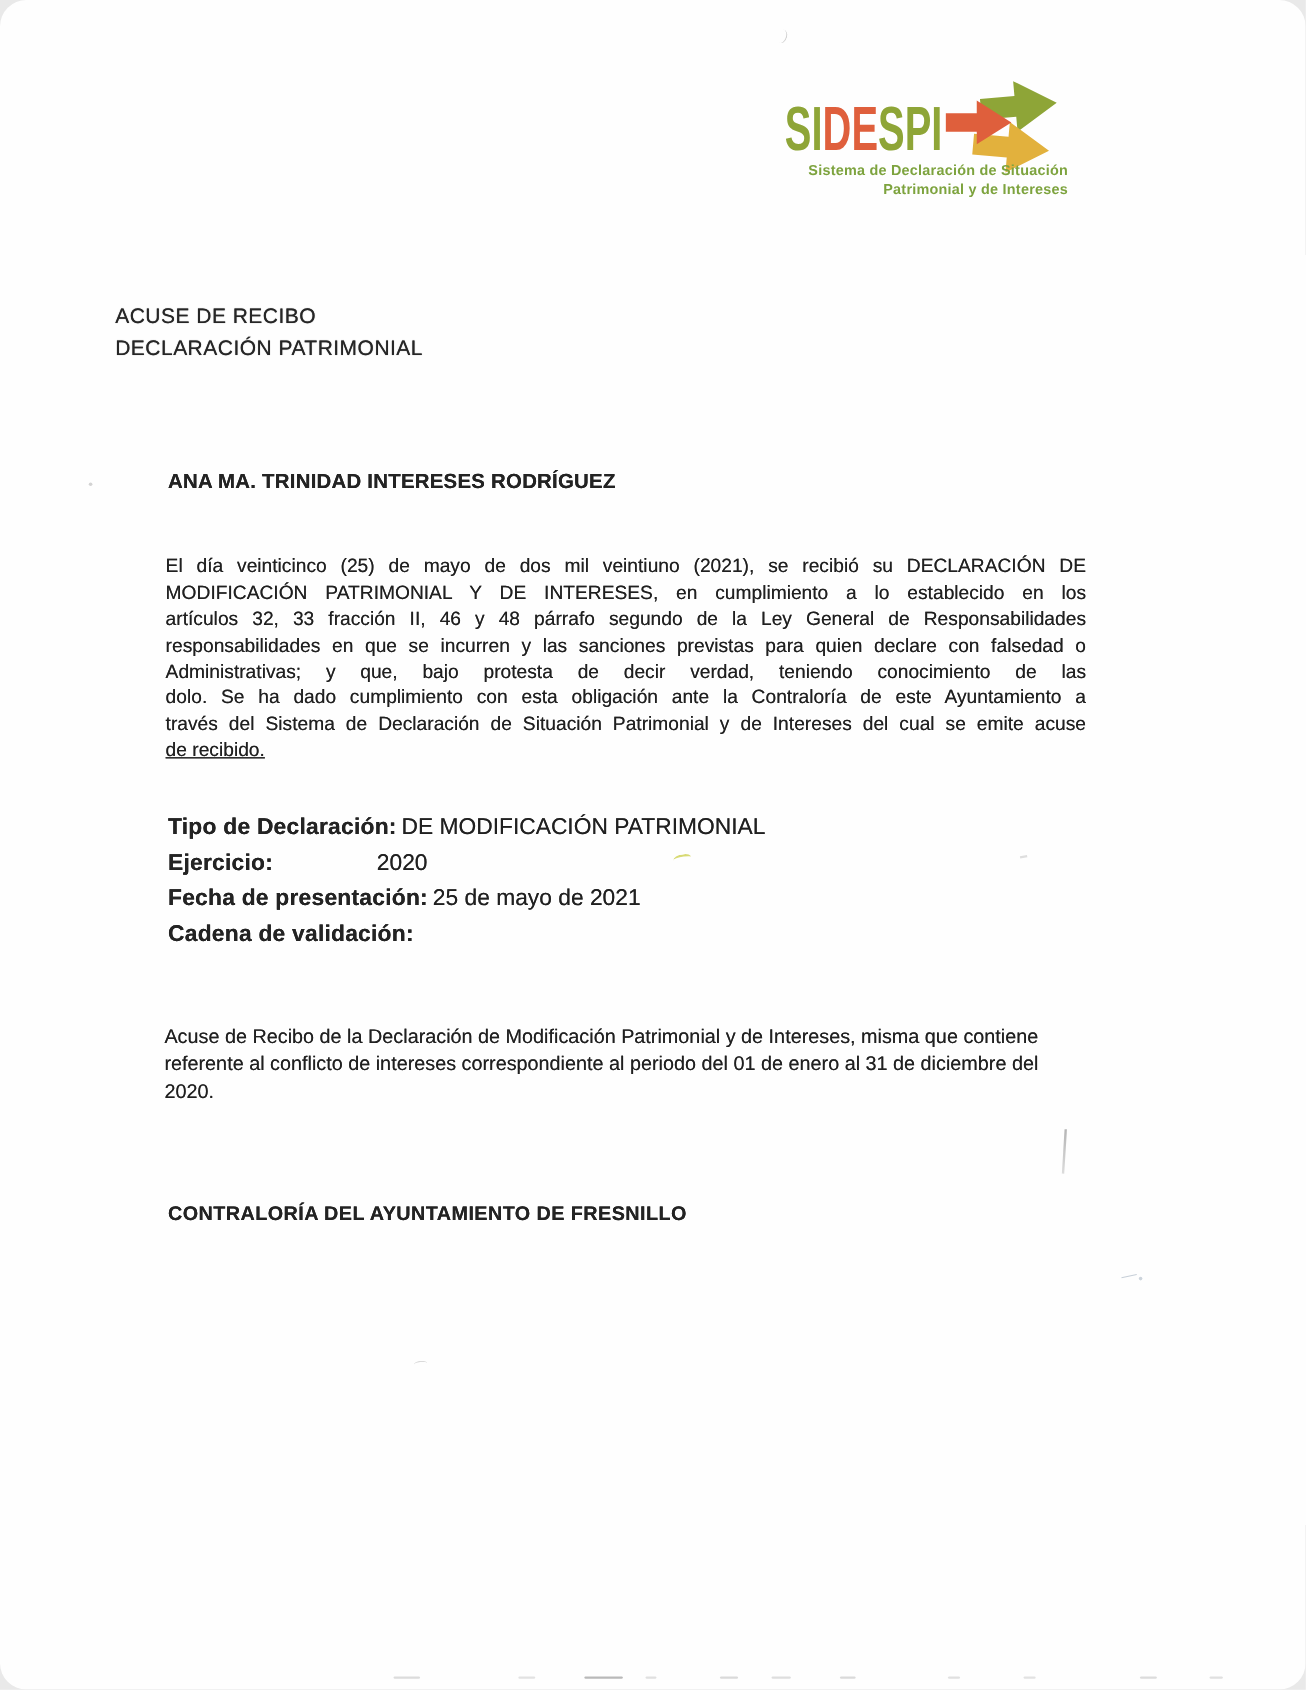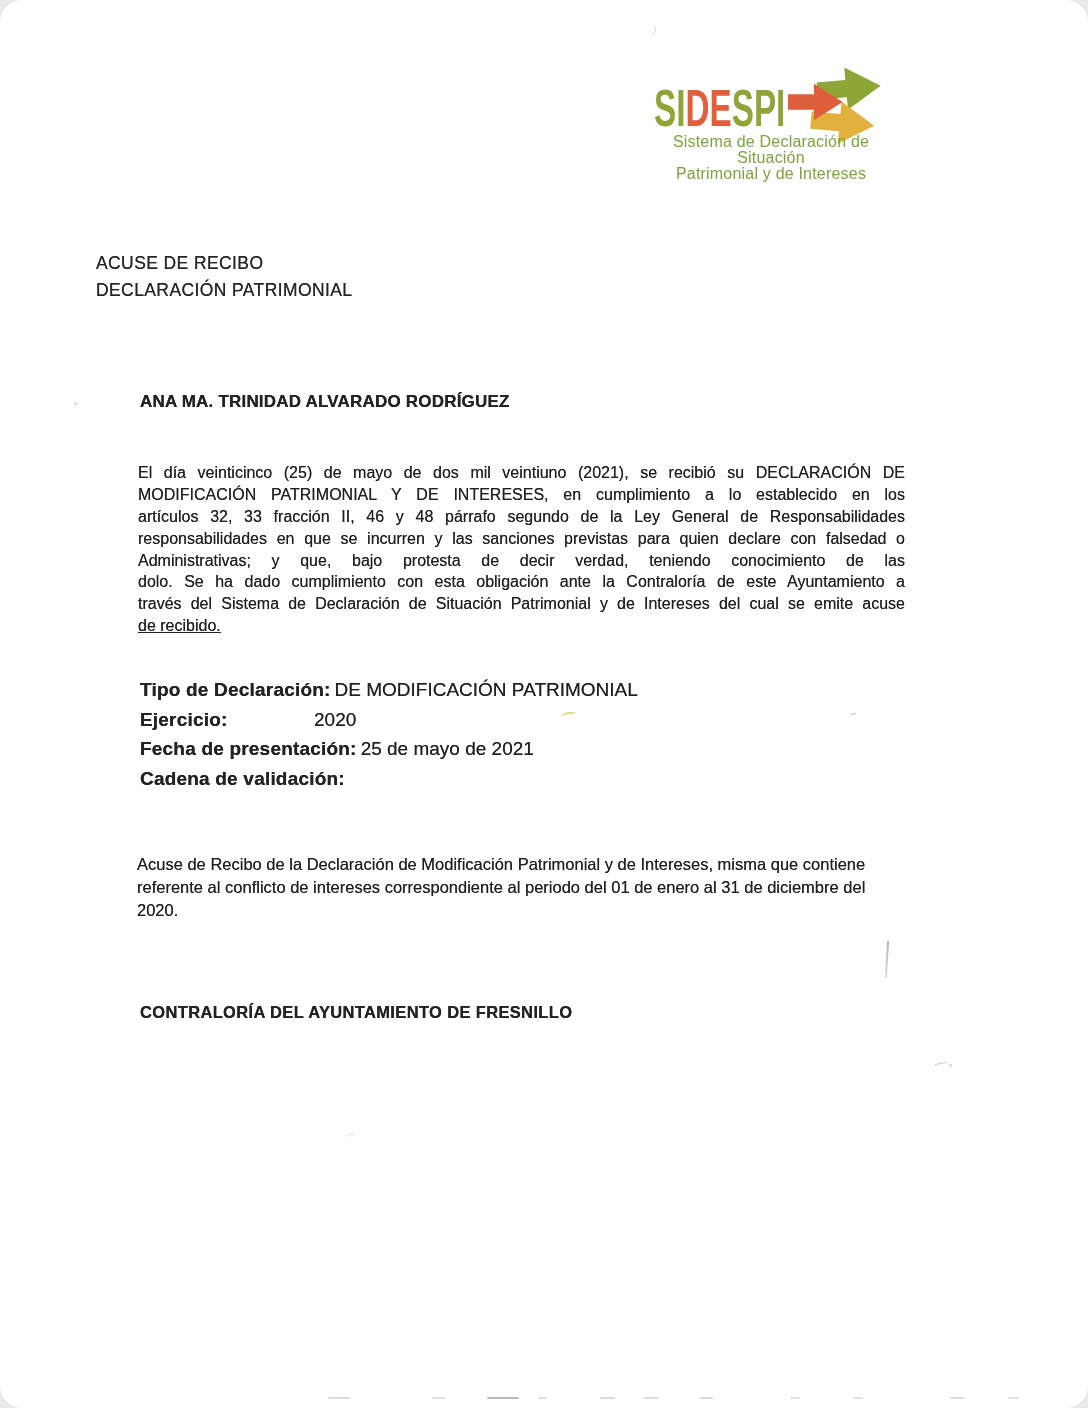--- a/index.html
+++ b/index.html
@@ -19,22 +19,22 @@
   .logo-row{position:relative;height:70px;}
   .logo-word{
     position:absolute;left:2px;top:22px;
     font-size:52px;font-weight:700;line-height:1;
     letter-spacing:0px;white-space:nowrap;
     transform:scaleX(0.64);transform-origin:left top;
     text-shadow:0 0 1px rgba(255,255,255,.3);
   }
   .logo-arrow{position:absolute;left:136px;top:-2px;}
   .logo-tagline{
-    margin-top:4px;text-align:center;
-    font-size:16px;font-weight:400;line-height:16px;letter-spacing:.2px;
+    margin-top:4px;text-align:right;
+    font-size:12px;font-weight:700;line-height:16px;letter-spacing:.2px;
     filter:blur(.2px);
   }
   
   .doc-title{
     position:absolute;left:96px;top:250px;width:860px;
     text-align:left;font-size:17.5px;line-height:27px;
     letter-spacing:.4px;color:#262626;
     text-shadow:0 0 .6px #3a3a3a;
   }
   
@@ -111,21 +111,21 @@
       <div style="color: rgb(125, 163, 62);">Sistema de Declaración de Situación</div>
       <div style="color: rgb(125, 163, 62);">Patrimonial y de Intereses</div>
     </div>
   </div>
 
   <div class="doc-title">
     <div>ACUSE DE RECIBO</div>
     <div>DECLARACIÓN PATRIMONIAL</div>
   </div>
 
-  <div class="recipient">ANA MA. TRINIDAD ALVARADO RODRÍGUEZ</div>
+  <div class="recipient">ANA MA. TRINIDAD INTERESES RODRÍGUEZ</div>
 
   <div class="body-par">
     <div class="jline">El día veinticinco (25) de mayo de dos mil veintiuno (2021), se recibió su DECLARACIÓN DE</div>
     <div class="jline">MODIFICACIÓN PATRIMONIAL Y DE INTERESES, en cumplimiento a lo establecido en los</div>
     <div class="jline">artículos 32, 33 fracción II, 46 y 48 párrafo segundo de la Ley General de Responsabilidades</div>
     <div class="jline">responsabilidades en que se incurren y las sanciones previstas para quien declare con falsedad o</div>
     <div class="jline">Administrativas; y que, bajo protesta de decir verdad, teniendo conocimiento de las</div>
     <div class="jline">dolo. Se ha dado cumplimiento con esta obligación ante la Contraloría de este Ayuntamiento a</div>
     <div class="jline">través del Sistema de Declaración de Situación Patrimonial y de Intereses del cual se emite acuse</div>
     <div class="jline last">de recibido.</div>

